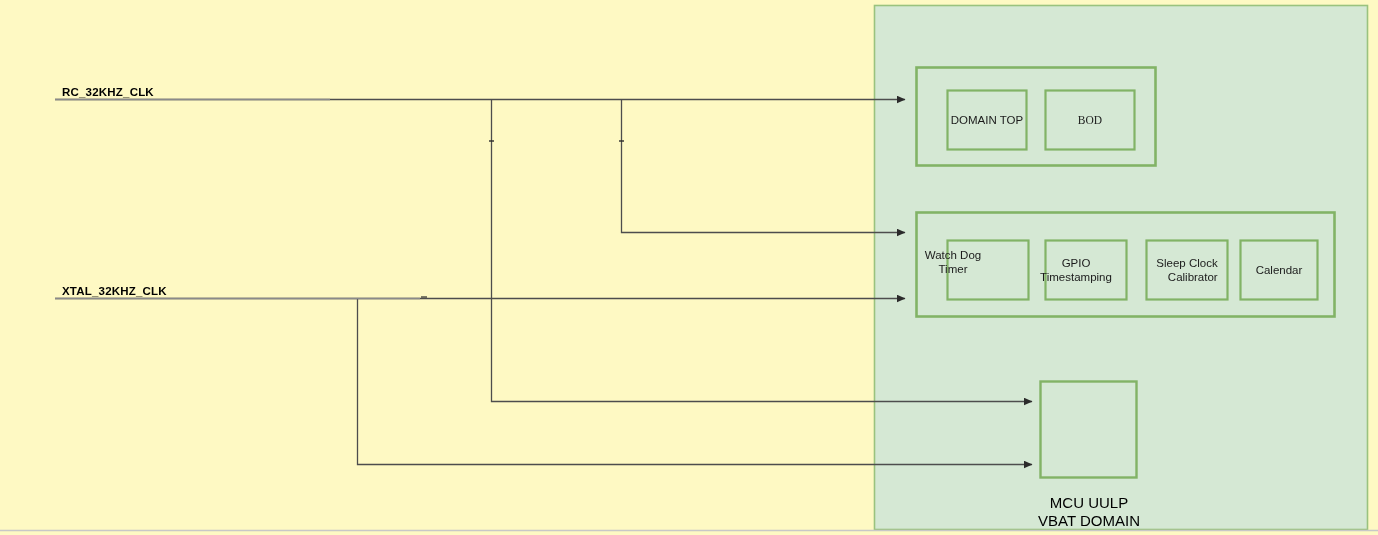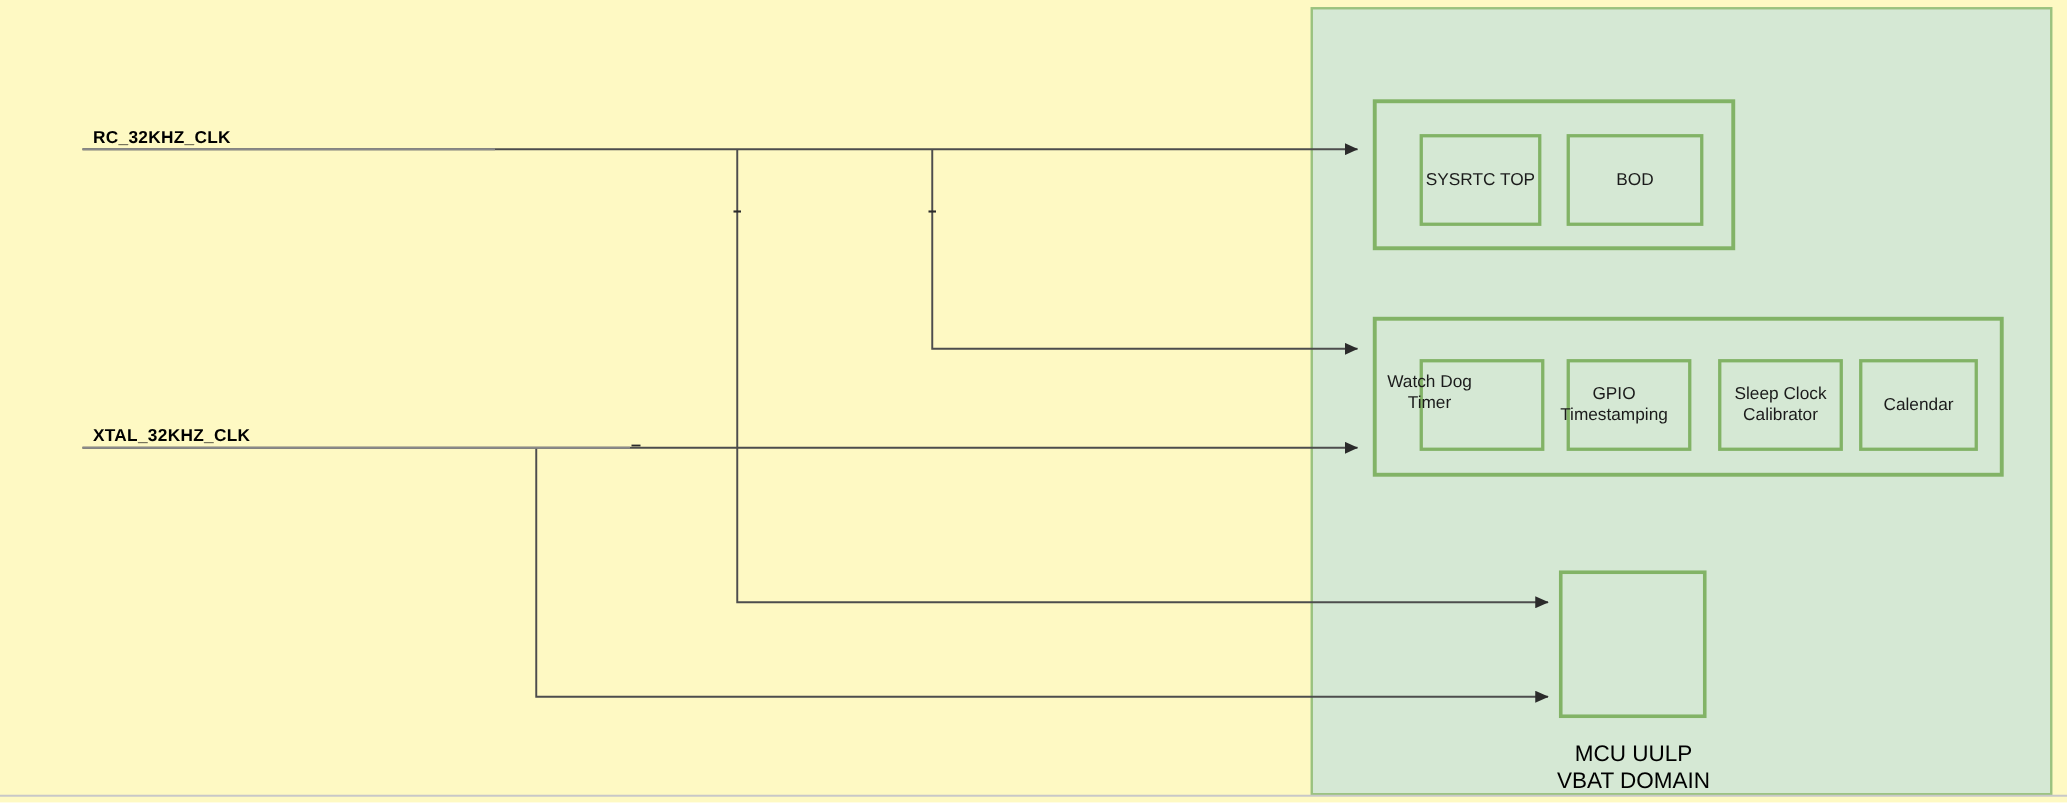--- a/index.html
+++ b/index.html
@@ -96,28 +96,28 @@
 
     <line x1="55" y1="99.5" x2="330" y2="99.5" stroke="#8a8a8a" stroke-width="1.3"></line>
     <line x1="55" y1="298.5" x2="420" y2="298.5" stroke="#8a8a8a" stroke-width="1.3"></line>
 
     <line x1="0" y1="530.5" x2="1378" y2="530.5" stroke="#c8c8c8" stroke-width="1.4"></line>
   </svg>
 
   <div class="sig-label" style="left:62px; top:86px;">RC_32KHZ_CLK</div>
   <div class="sig-label" style="left:62px; top:285px;text-align:center;">XTAL_32KHZ_CLK</div>
 
-  <div class="box-label" style="left:947px; top:90px; width:80px; height:60px;">SYSRTC TOP</div>
-  <div class="box-label" style="left:1045px; top:90px; width:90px; height:60px;">BOD</div>
+  <div class="box-label" style="left:947px; top:90px; width:80px; height:60px;">DOMAIN TOP</div>
+  <div class="box-label" style="left:1045px; top:90px; width:90px; height:60px;font-family:Liberation Serif, serif;">BOD</div>
 
   <div class="box-label" style="left:912px; top:240px; width:82px; height:44px;">Watch Dog
 Timer</div>
   <div class="box-label" style="left:1045px; top:240px; width:62px; height:60px;">GPIO
 Timestamping</div>
-  <div class="box-label" style="left:1146px; top:240px; width:82px; height:60px;">Sleep Clock
+  <div class="box-label" style="left:1146px; top:240px; width:82px; height:60px;text-align:right;">Sleep Clock
 Calibrator</div>
   <div class="box-label" style="left:1240px; top:240px; width:78px; height:60px;">Calendar</div>
 
 
   <div class="domain-caption" style="left:974px; top:494px; width:230px;">MCU UULP
 VBAT DOMAIN</div>
 
 </div>
 
 </body></html>

